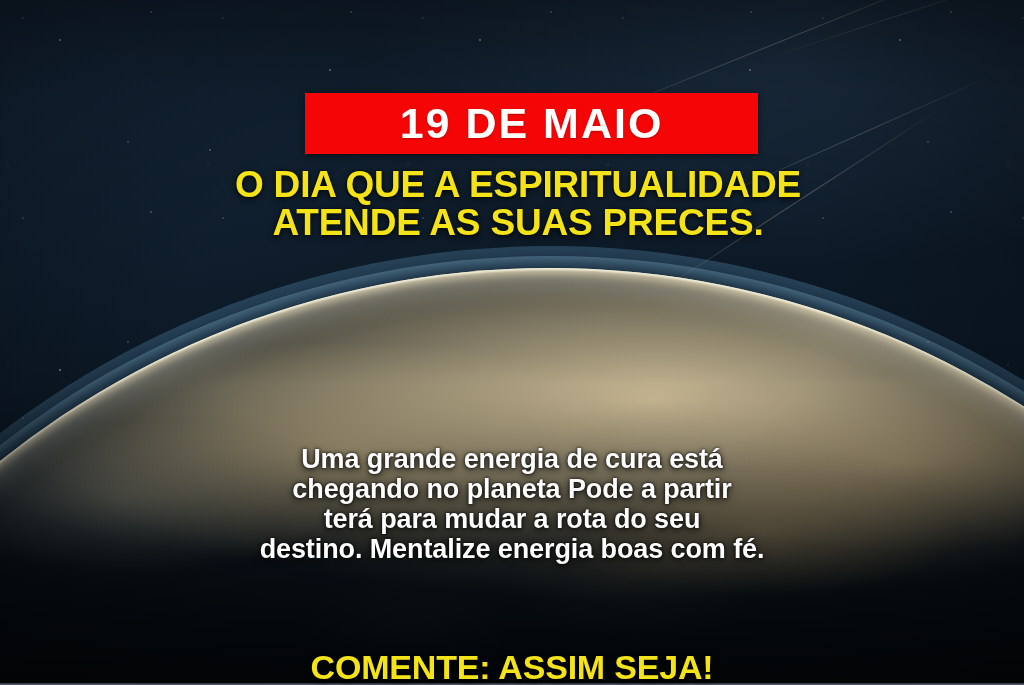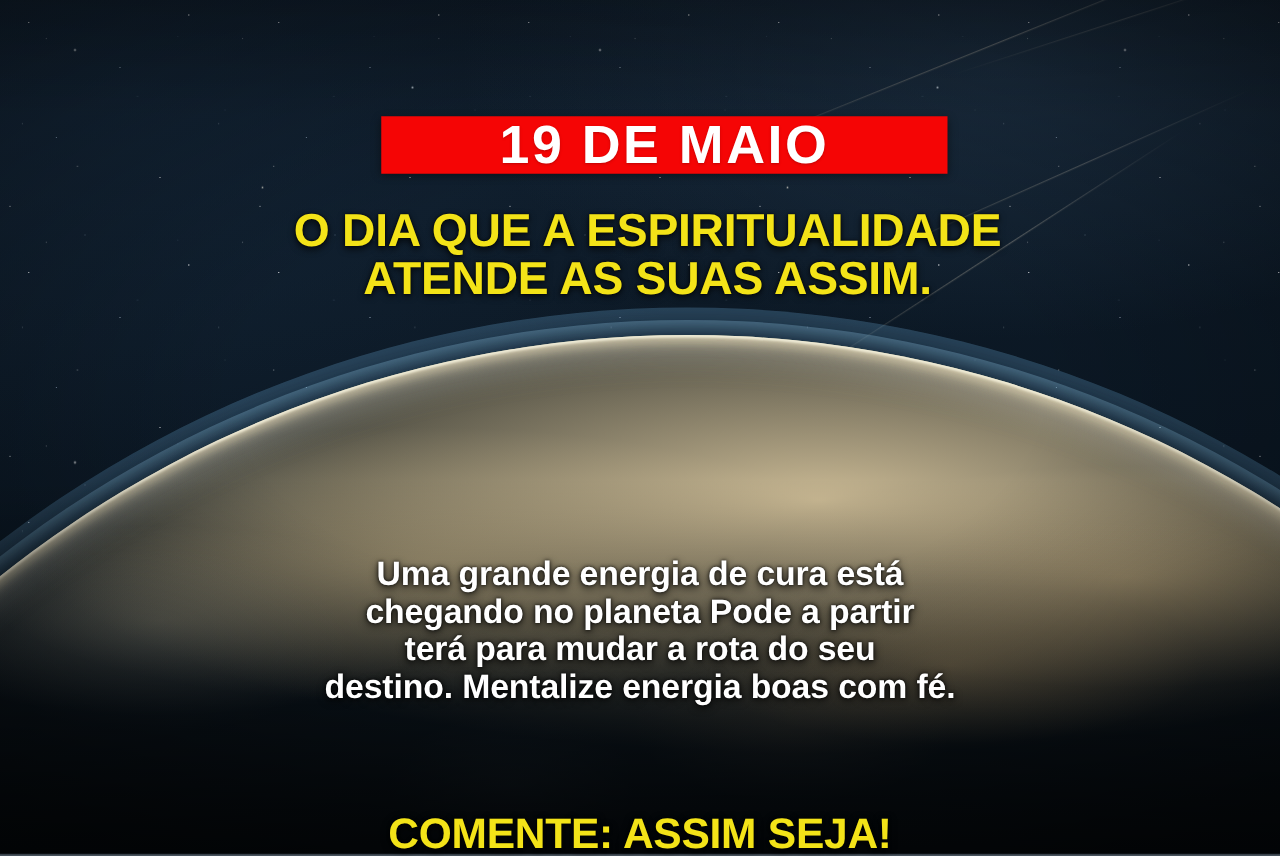--- a/index.html
+++ b/index.html
@@ -183,21 +183,21 @@
     position: absolute;
     inset: 0;
     z-index: 10;
   }
 
   .date-banner {
     position: absolute;
     left: 305px;
     top: 93px;
     width: 453px;
-    height: 46px;
+    height: 61px;
     background: #f50505;
     display: flex;
     align-items: center;
     justify-content: center;
     box-shadow: 0 2px 7px rgba(0,0,0,0.45);
   }
   .date-banner span {
     color: #ffffff;
     font-size: 43px;
     font-weight: bold;
@@ -279,21 +279,21 @@
   <div class="bottom-edge"></div>
 
   <div class="content">
 
     <div class="date-banner">
       <span>19 DE MAIO</span>
     </div>
 
     <div class="headline">
       <span class="hl-line">O DIA QUE A ESPIRITUALIDADE</span>
-      <span class="hl-line">ATENDE AS SUAS ASSIM.</span>
+      <span class="hl-line">ATENDE AS SUAS PRECES.</span>
     </div>
 
     <div class="body-copy">
       <span class="bc-line">Uma grande energia de cura está</span>
       <span class="bc-line">chegando no planeta Pode a partir</span>
       <span class="bc-line">terá para mudar a rota do seu</span>
       <span class="bc-line">destino. Mentalize energia boas com fé.</span>
     </div>
 
     <div class="cta">COMENTE: ASSIM SEJA!</div>

